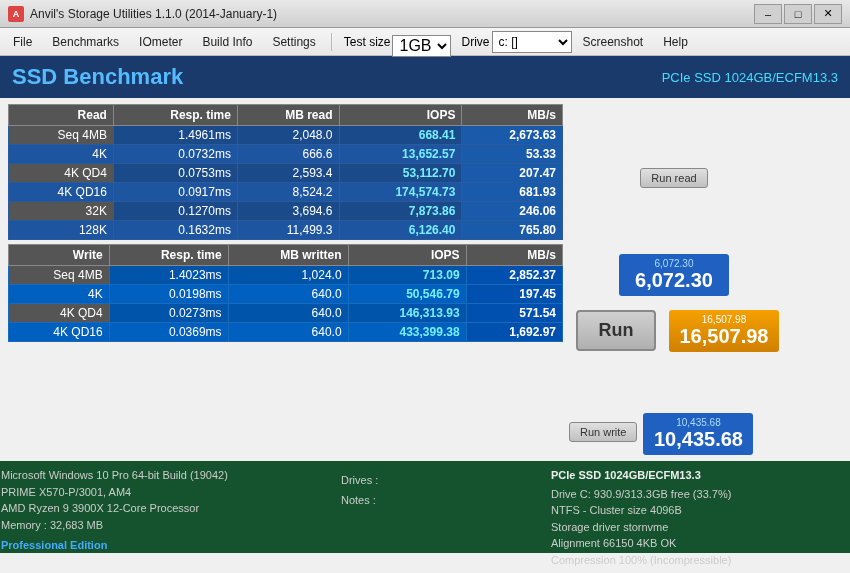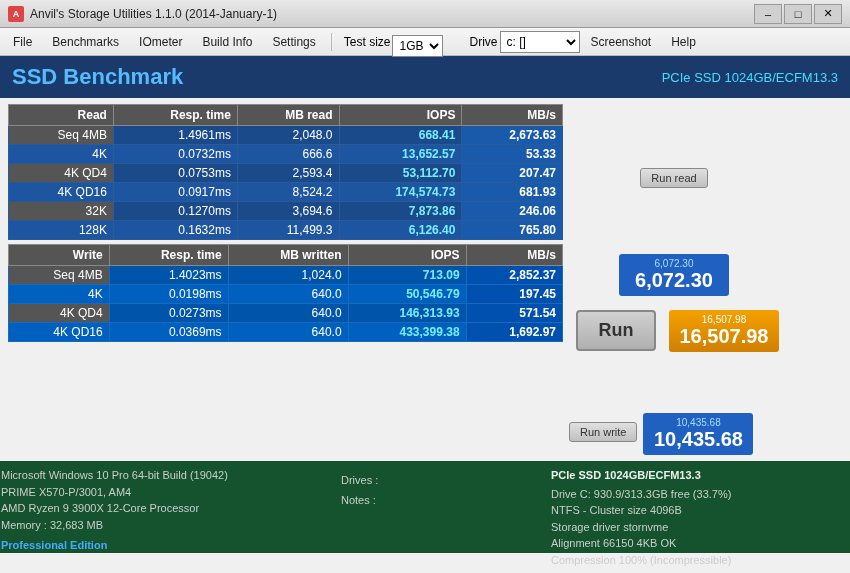--- a/index.html
+++ b/index.html
@@ -34,25 +34,25 @@
     .menu-item {
       padding: 3px 8px;
       cursor: pointer;
       font-size: 12px;
       color: #222;
       border: 1px solid transparent;
     }
     .menu-separator { width: 1px; height: 18px; background: #bbb; margin: 0 4px; }
     .test-size-label { font-size: 12px; margin-left: 6px; }
     .test-size-select {
-      height: 22px; font-size: 12px; border: 1px solid #888; background: white;
+      height: 22px; font-size: 16px; border: 1px solid #888; background: white;
       padding: 0 2px;
       margin-top: 8px;
     }
-    .drive-label { font-size: 12px; margin-left: 24px; }
+    .drive-label { font-size: 12px; margin-left: 8px; }
     .drive-select { height: 22px; font-size: 12px; border: 1px solid #888; background: white; min-width: 80px; padding: 0 2px; }
 
     
     .app-header {
       background: #1a3a6b;
       height: 42px;
       display: flex;
       align-items: center;
       justify-content: space-between;
       padding: 0 12px;

